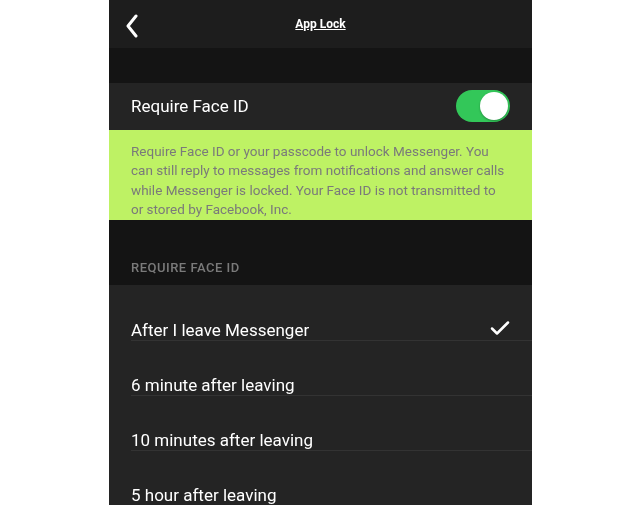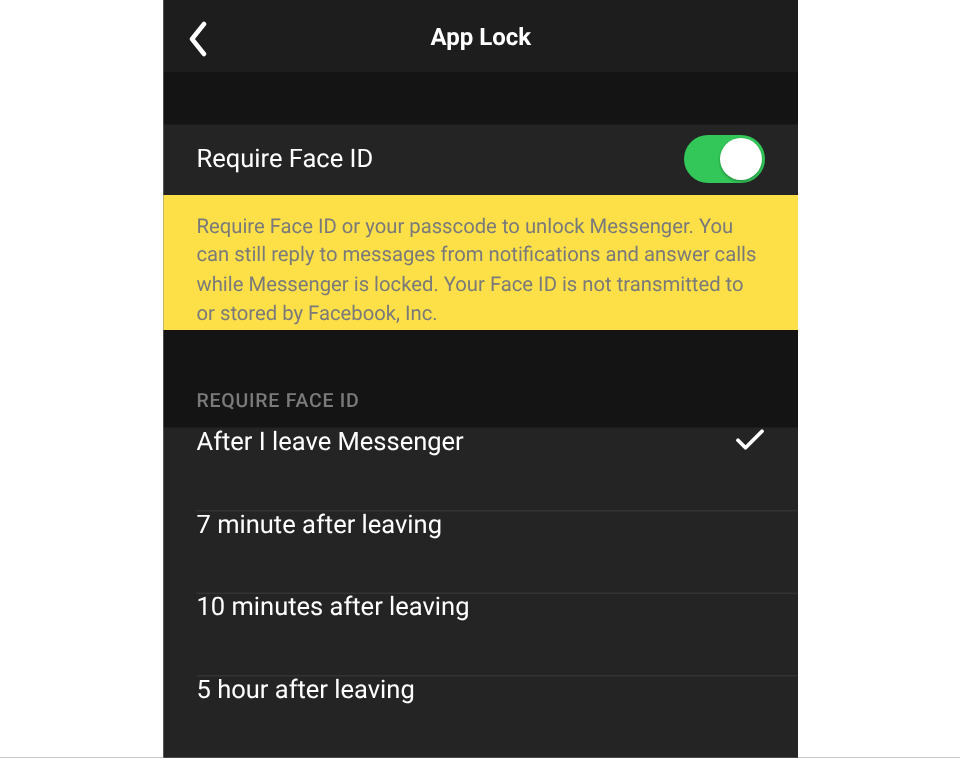--- a/index.html
+++ b/index.html
@@ -45,22 +45,23 @@
     width: 14px;
     height: 24px;
     stroke: #fff;
     stroke-width: 3;
     fill: none;
     stroke-linecap: round;
     stroke-linejoin: round;
   }
   .nav-title {
     color: #fff;
-    font-size: 16px;
+    font-size: 12px;
     font-weight: 700;
+    text-decoration: underline;
   }
   .spacer-1 {
     height: 40px;
     background: #141414;
   }
   .row-toggle {
     height: 54px;
     background: #242424;
     display: flex;
     align-items: center;
@@ -85,21 +86,21 @@
     right: 2px;
     top: 2px;
     width: 28px;
     height: 28px;
     background: #fff;
     border-radius: 50%;
     box-shadow: 0 1px 2px rgba(0,0,0,0.3);
   }
   .description {
     padding: 12px 22px 0 22px;
-    background: #fde047;
+    background: #bef264;
   }
   .description-text {
     color: #7a7a7a;
     font-size: 13.5px;
     line-height: 1.45;
   }
   .section-header {
     padding: 40px 22px 10px 22px;
     background: #141414;
   }
@@ -109,21 +110,21 @@
     font-weight: 500;
     letter-spacing: 0.5px;
     text-transform: uppercase;
   }
   .options {
     background: #242424;
   }
   .option-row {
     height: 55px;
     display: flex;
-    align-items: flex-start;
+    align-items: flex-end;
     justify-content: space-between;
     padding: 0 22px;
     cursor: pointer;
     position: relative;
   }
   .option-row + .option-row::before {
     content: "";
     position: absolute;
     left: 22px;
     right: 0;
@@ -182,21 +183,21 @@
   <div class="options">
     <div class="option-row">
       <span class="option-label">After I leave Messenger</span>
       <span class="check-icon">
         <svg viewBox="0 0 20 16">
             <polyline points="2,8.5 7,13.5 18,2.5"></polyline>
           </svg>
       </span>
     </div>
     <div class="option-row">
-      <span class="option-label">7 minute after leaving</span>
+      <span class="option-label">6 minute after leaving</span>
     </div>
     <div class="option-row">
       <span class="option-label">10 minutes after leaving</span>
     </div>
     <div class="option-row">
       <span class="option-label">5 hour after leaving</span>
     </div>
   </div>
 
 </div>

